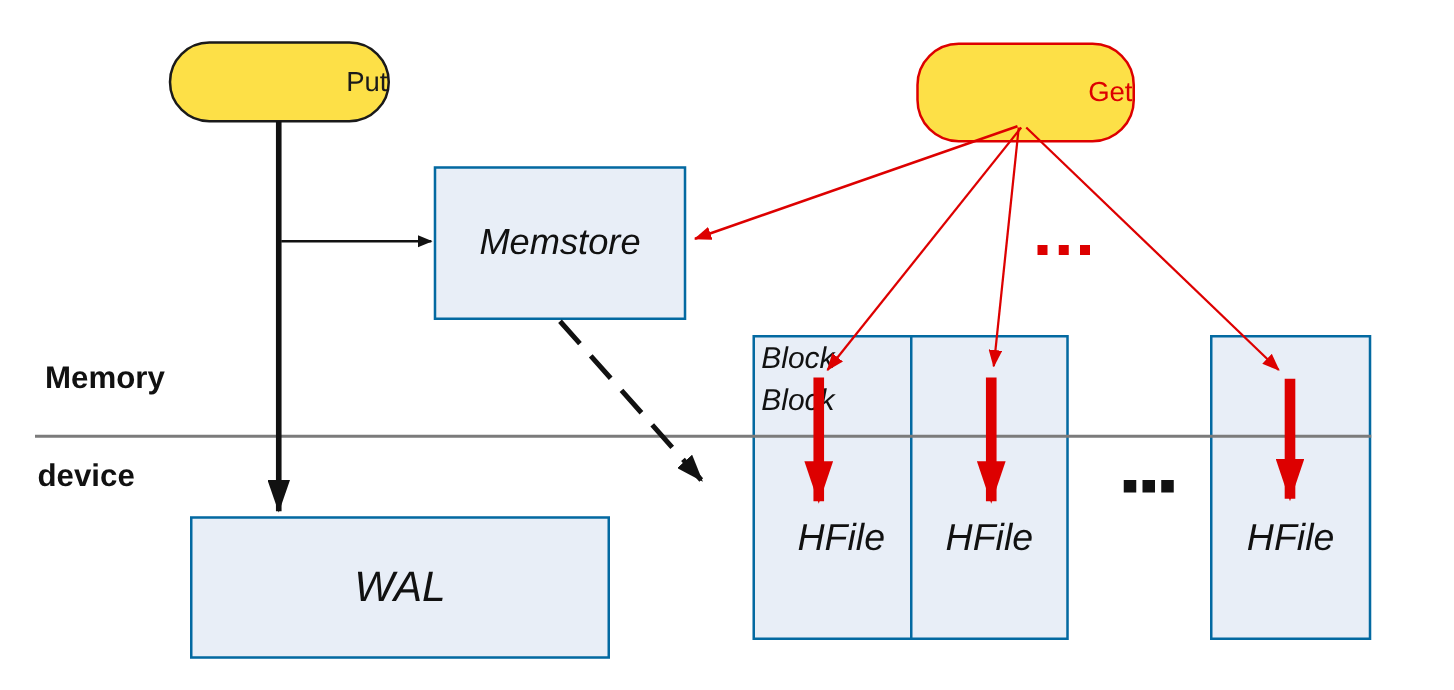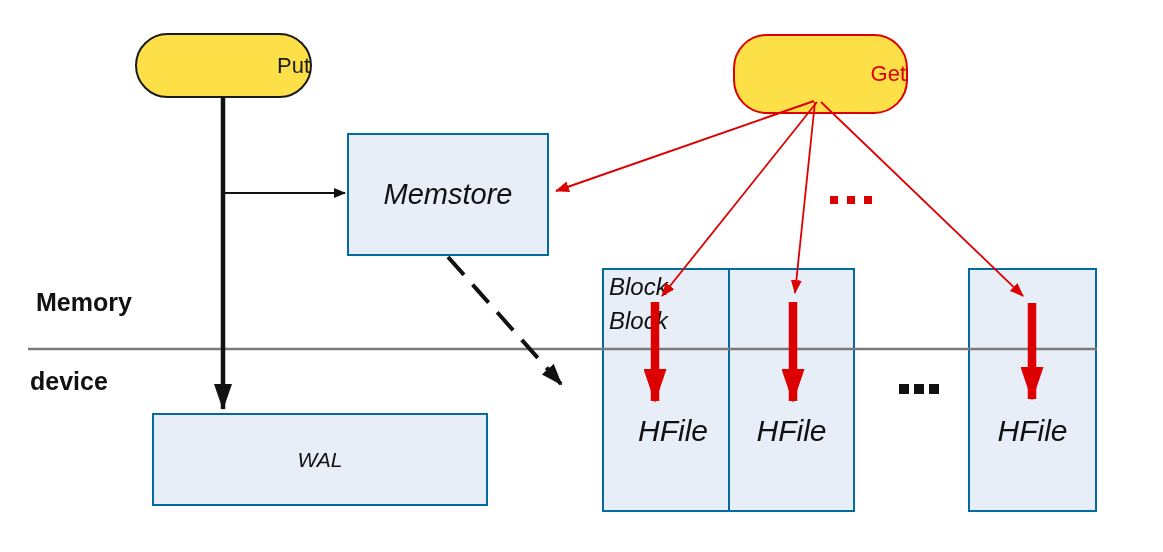--- a/index.html
+++ b/index.html
@@ -17,22 +17,22 @@
     position:absolute; background:#fde047; border:2px solid #1a1a1a; border-radius:34px;
     display:flex; align-items:center; justify-content:flex-end;
     font-size:22px; color:#1a1a1a; box-sizing:border-box; z-index:2;
   }
   .stadium.red { border-color:#dd0000; color:#dd0000; }
 
   .node-put      { left:135px; top:33px;  width:177px; height:65px; }
   .node-get      { left:733px; top:34px;  width:175px; height:80px; }
   .node-memstore { left:347px; top:133px; width:202px; height:123px;
                    display:flex; align-items:center; justify-content:center; font-size:29px; }
-  .node-wal      { left:152px; top:413px; width:336px; height:93px;
-                   display:flex; align-items:center; justify-content:center; font-size:21px; }
+  .node-wal      { left:152px; top:413px; width:336px; height:114px;
+                   display:flex; align-items:center; justify-content:center; font-size:34px; }
   .node-hfile1   { left:565px; top:268px; width:142px; height:244px;margin-left:37px; }
   .node-hfile2   { left:728px; top:268px; width:127px; height:244px; }
   .node-hfile3   { left:968px; top:268px; width:129px; height:244px; }
 
   .hfile-label {
     position:absolute; left:0; right:0; top:144px; text-align:center;
     font-size:30px; color:#111;
   }
   .block-index {
     position:absolute; left:5px; top:0px; font-size:24px; line-height:34px; color:#111;

